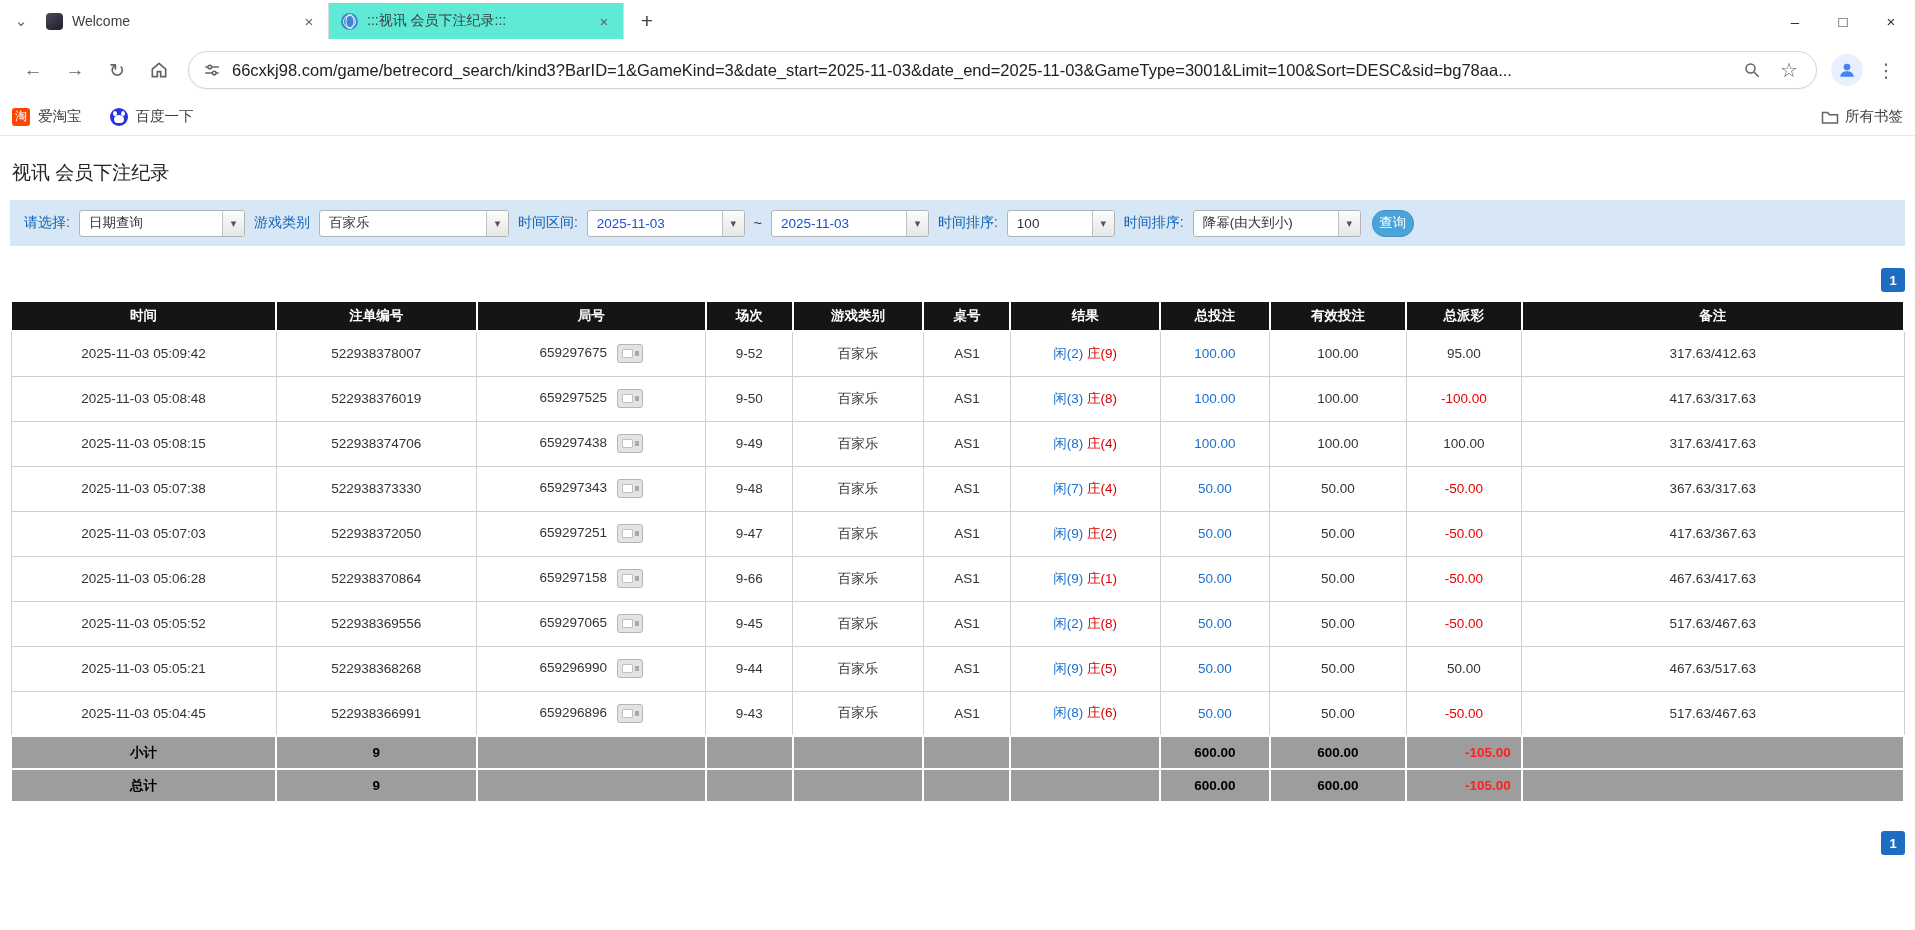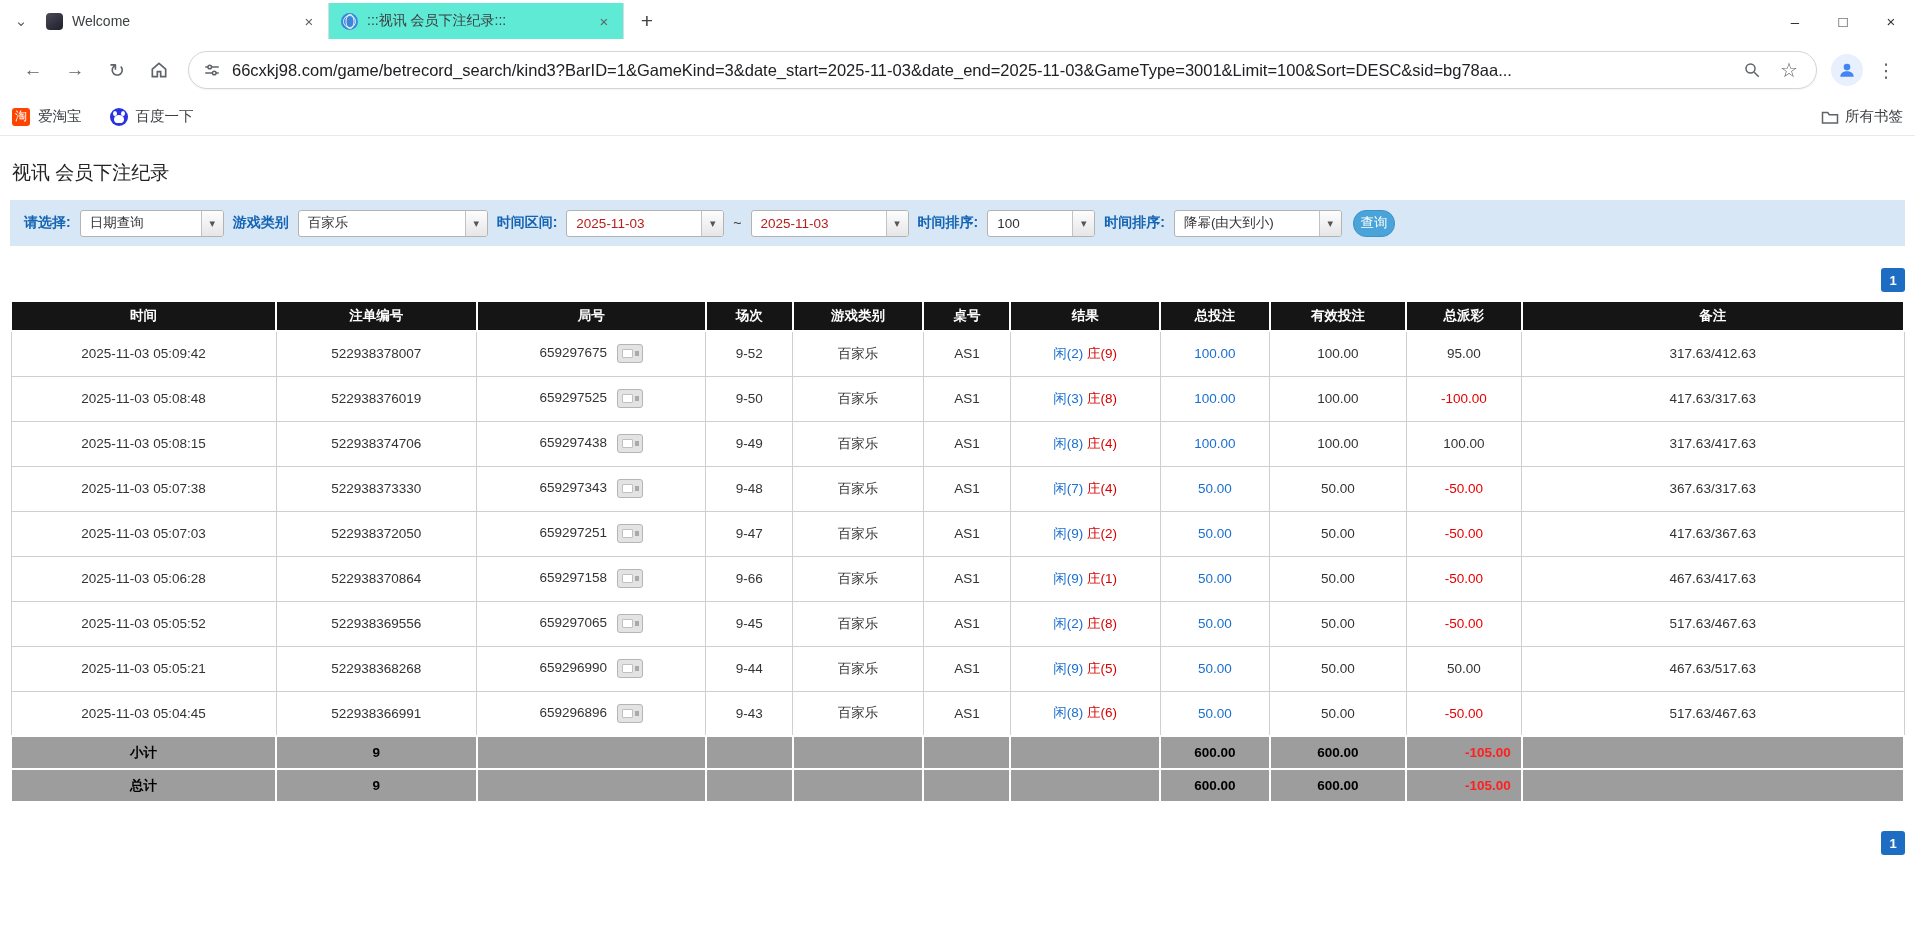--- a/index.html
+++ b/index.html
@@ -55,29 +55,29 @@
   .bm-ic-baidu::after { content:""; position:absolute; left:3px; top:3px; width:4px; height:5px; background:#fff;
     border-radius:50%; box-shadow:8px 0 0 #fff; }
   .bm-right { margin-left:auto; display:flex; align-items:center; gap:6px; cursor:pointer; }
 
   
   .page { padding:0 10px; }
   .page-title { font-size:19px; font-weight:400; color:#222; margin:24px 0 14px 2px; }
 
   .filterbar { margin-top:4px; background:var(--filter-bg,#d7e7f6); height:46px; display:flex; align-items:center;
     padding:0 14px; gap:9px; font-size:14px; }
-  .f-label { color:var(--filter-label,#1464b4); font-weight:bold; white-space:nowrap; }
+  .f-label { color:var(--filter-label,#1464b4); font-weight:normal; white-space:nowrap; }
   .combo { display:flex; height:27px; background:#fff; border:1px solid #b3b3b3; border-radius:3px;
     overflow:hidden; cursor:pointer; }
   .combo .val { flex:1; display:flex; align-items:center; padding:0 9px; font-size:13.5px; color:#333;
     white-space:nowrap; }
-  .combo .val.blue-val { color:#b91c1c;text-align:right; }
+  .combo .val.blue-val { color:#1d4ed8;text-align:right; }
   .combo .arrow { width:22px; border-left:1px solid #c2c2c2; background:linear-gradient(#fdfdfd,#e6e6e6);
     display:flex; align-items:center; justify-content:center; color:#555; font-size:11px; }
-  .w1{width:144px}.w2{width:190px}.w3{width:158px}.w4{width:108px}.w5{width:168px}
+  .w1{width:166px}.w2{width:190px}.w3{width:158px}.w4{width:108px}.w5{width:168px}
   .tilde { color:#333; }
   .search-btn { width:42px; height:27px; background:var(--button-bg,#4aa4d9); border:1px solid #3e93c8;
     border-radius:13px; color:#fff; font-size:13.5px; display:flex; align-items:center; justify-content:center;
     cursor:pointer; margin-left:2px; }
 
   .infobar { margin-top:12px; background:var(--info-bg,#e6f3da); height:34px; display:flex; align-items:center;
     justify-content:space-between; padding:0 13px; font-size:13.5px; color:#444; }
   .info-notice { color:var(--notice-red,#ff3300); }
 
   .pager-row { display:flex; justify-content:flex-end; margin-top:22px; }

